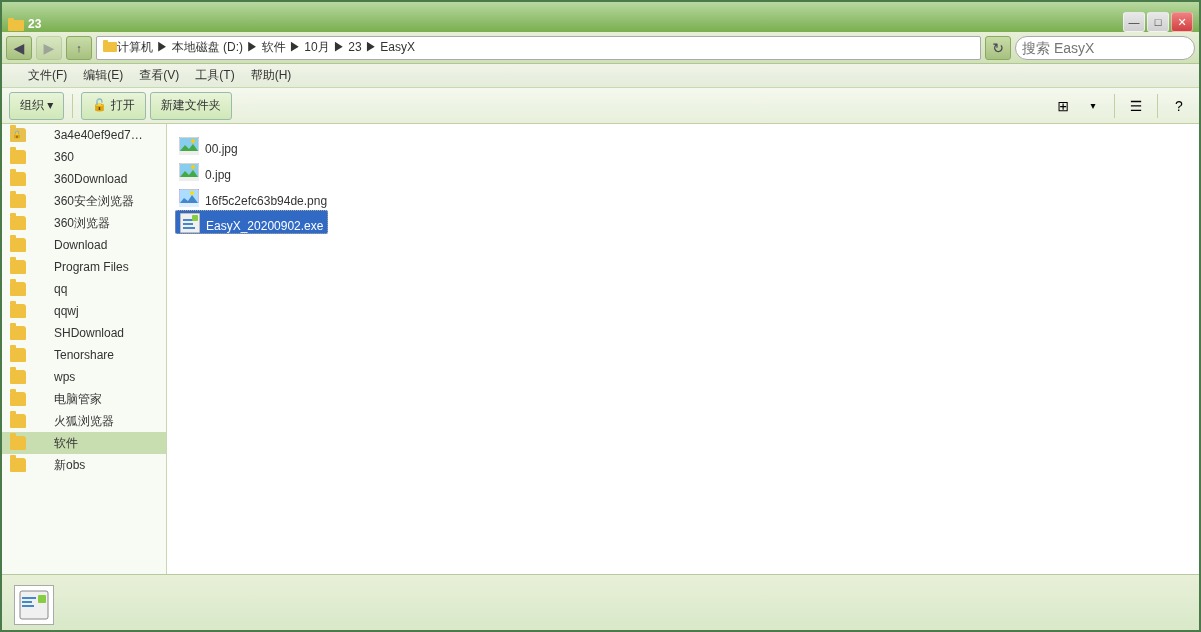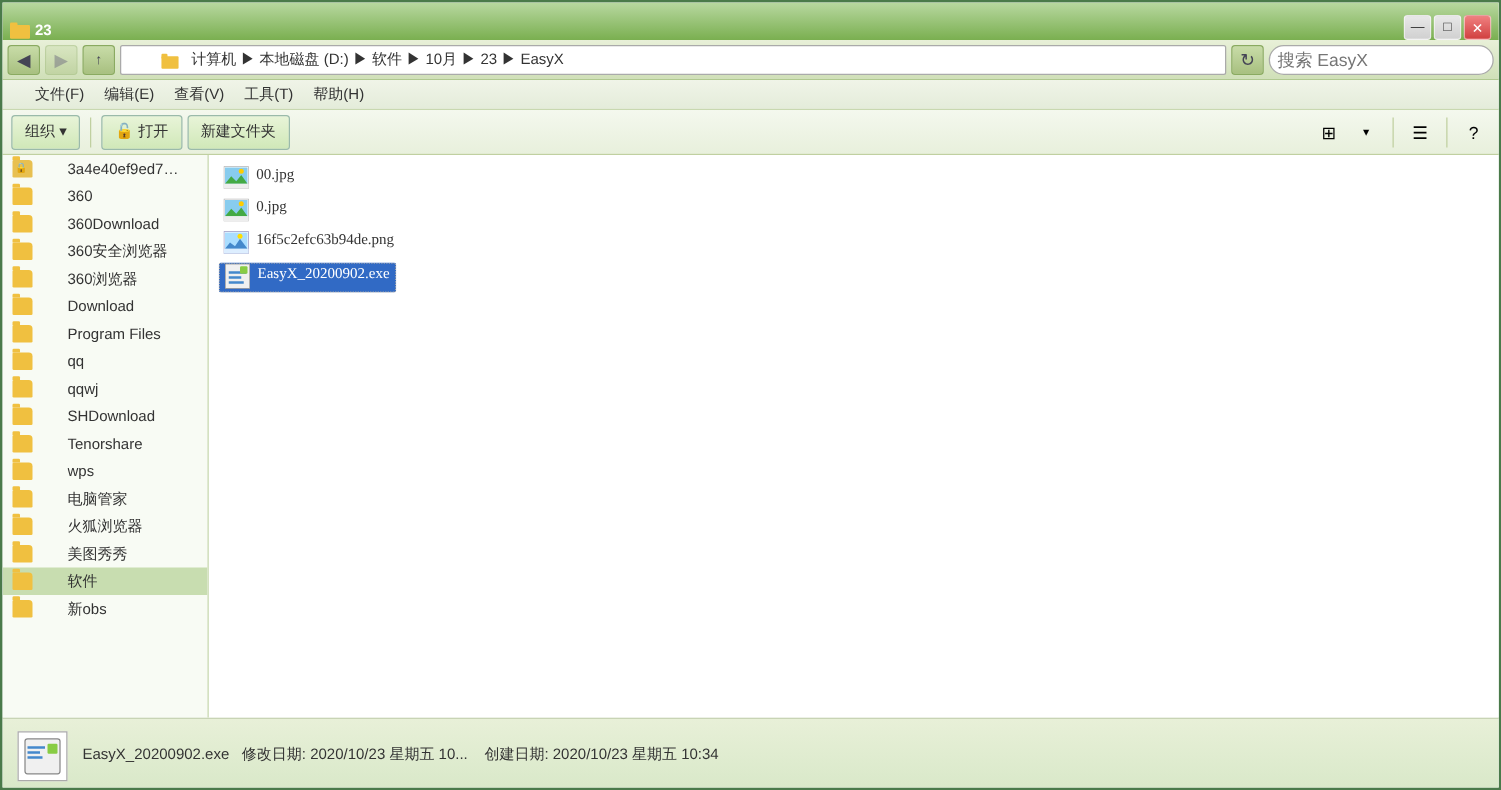--- a/index.html
+++ b/index.html
@@ -262,28 +262,27 @@
     .file-area::-webkit-scrollbar-track { background: #f8f8f8; }
     .file-area::-webkit-scrollbar-thumb { background: #c0c0c0; border-radius: 4px; }
 
     .file-grid {
       display: flex;
       flex-direction: column;
       gap: 2px;
     }
     .file-item {
       display: flex;
-      align-items: flex-start;
+      align-items: flex-end;
       height: 24px;
       padding: 0 4px;
       gap: 6px;
       cursor: pointer;
       border-radius: 2px;
       width: fit-content;
-      font-family: Liberation Serif, serif;
     }
     .file-item.selected {
       background: #316ac5;
       border: 1px dotted #aaa;
     }
     .file-item.selected .file-label { color: #fff; }
     .file-label {
       font-size: 12px;
       color: #333;
       white-space: nowrap;
@@ -339,21 +338,21 @@
     <div class="titlebar-btn">□</div>
     <div class="titlebar-btn close">✕</div>
   </div>
 </div>
 
 <div class="addressbar">
   <div class="nav-btn">◀</div>
   <div class="nav-btn" style="opacity:0.4">▶</div>
   <div class="nav-btn" style="font-size:11px">↑</div>
   <div class="breadcrumb-bar">
-    <span style="display:flex;align-items:flex-end;gap:10px;margin-left:26px;">
+    <span style="display:flex;align-items:flex-start;gap:0;">
       <svg width="14" height="14" viewBox="0 0 14 14" style="flex-shrink:0">
           <rect x="0" y="3" width="14" height="10" rx="1" fill="#f0c040"></rect>
           <rect x="0" y="1" width="5" height="4" rx="1" fill="#f0c040"></rect>
         </svg>
       <span style="font-size:12px">计算机 ▶ 本地磁盘 (D:) ▶ 软件 ▶ 10月 ▶ 23 ▶ EasyX</span>
     </span>
   </div>
   <div class="refresh-btn">↻</div>
   <div class="search-box">
     <input class="search-input" type="text" placeholder="搜索 EasyX" style="">
@@ -438,24 +437,20 @@
         <div class="folder-icon"></div>
         <span class="sidebar-label">wps</span>
       </div>
       <div class="sidebar-item">
         <div class="folder-icon"></div>
         <span class="sidebar-label">电脑管家</span>
       </div>
       <div class="sidebar-item">
         <div class="folder-icon"></div>
         <span class="sidebar-label">火狐浏览器</span>
-      </div>
-      <div class="sidebar-item">
-        <div class="folder-icon"></div>
-        <span class="sidebar-label">美图秀秀</span>
       </div>
       <div class="sidebar-item selected">
         <div class="folder-icon"></div>
         <span class="sidebar-label">软件</span>
       </div>
       <div class="sidebar-item">
         <div class="folder-icon"></div>
         <span class="sidebar-label">新obs</span>
       </div>
     </div>
@@ -520,21 +515,14 @@
   <div class="status-thumb">
     <svg width="32" height="32" viewBox="0 0 32 32">
       <rect x="2" y="2" width="28" height="28" rx="2" fill="#f0f0f0" stroke="#888"></rect>
       <rect x="4" y="8" width="14" height="2" fill="#4488cc"></rect>
       <rect x="4" y="12" width="10" height="2" fill="#4488cc"></rect>
       <rect x="4" y="16" width="12" height="2" fill="#4488cc"></rect>
       <rect x="20" y="6" width="8" height="8" fill="#88cc44" rx="1"></rect>
     </svg>
   </div>
   <div class="status-info">
-    <div class="status-line1">
-      <span>EasyX_20200902.exe</span>
-      &nbsp;
-      <span>修改日期: 2020/10/23 星期五 10...</span>
-      &nbsp;&nbsp;
-      <span>创建日期: 2020/10/23 星期五 10:34</span>
-    </div>
   </div>
 </div>
 
 </body></html>

